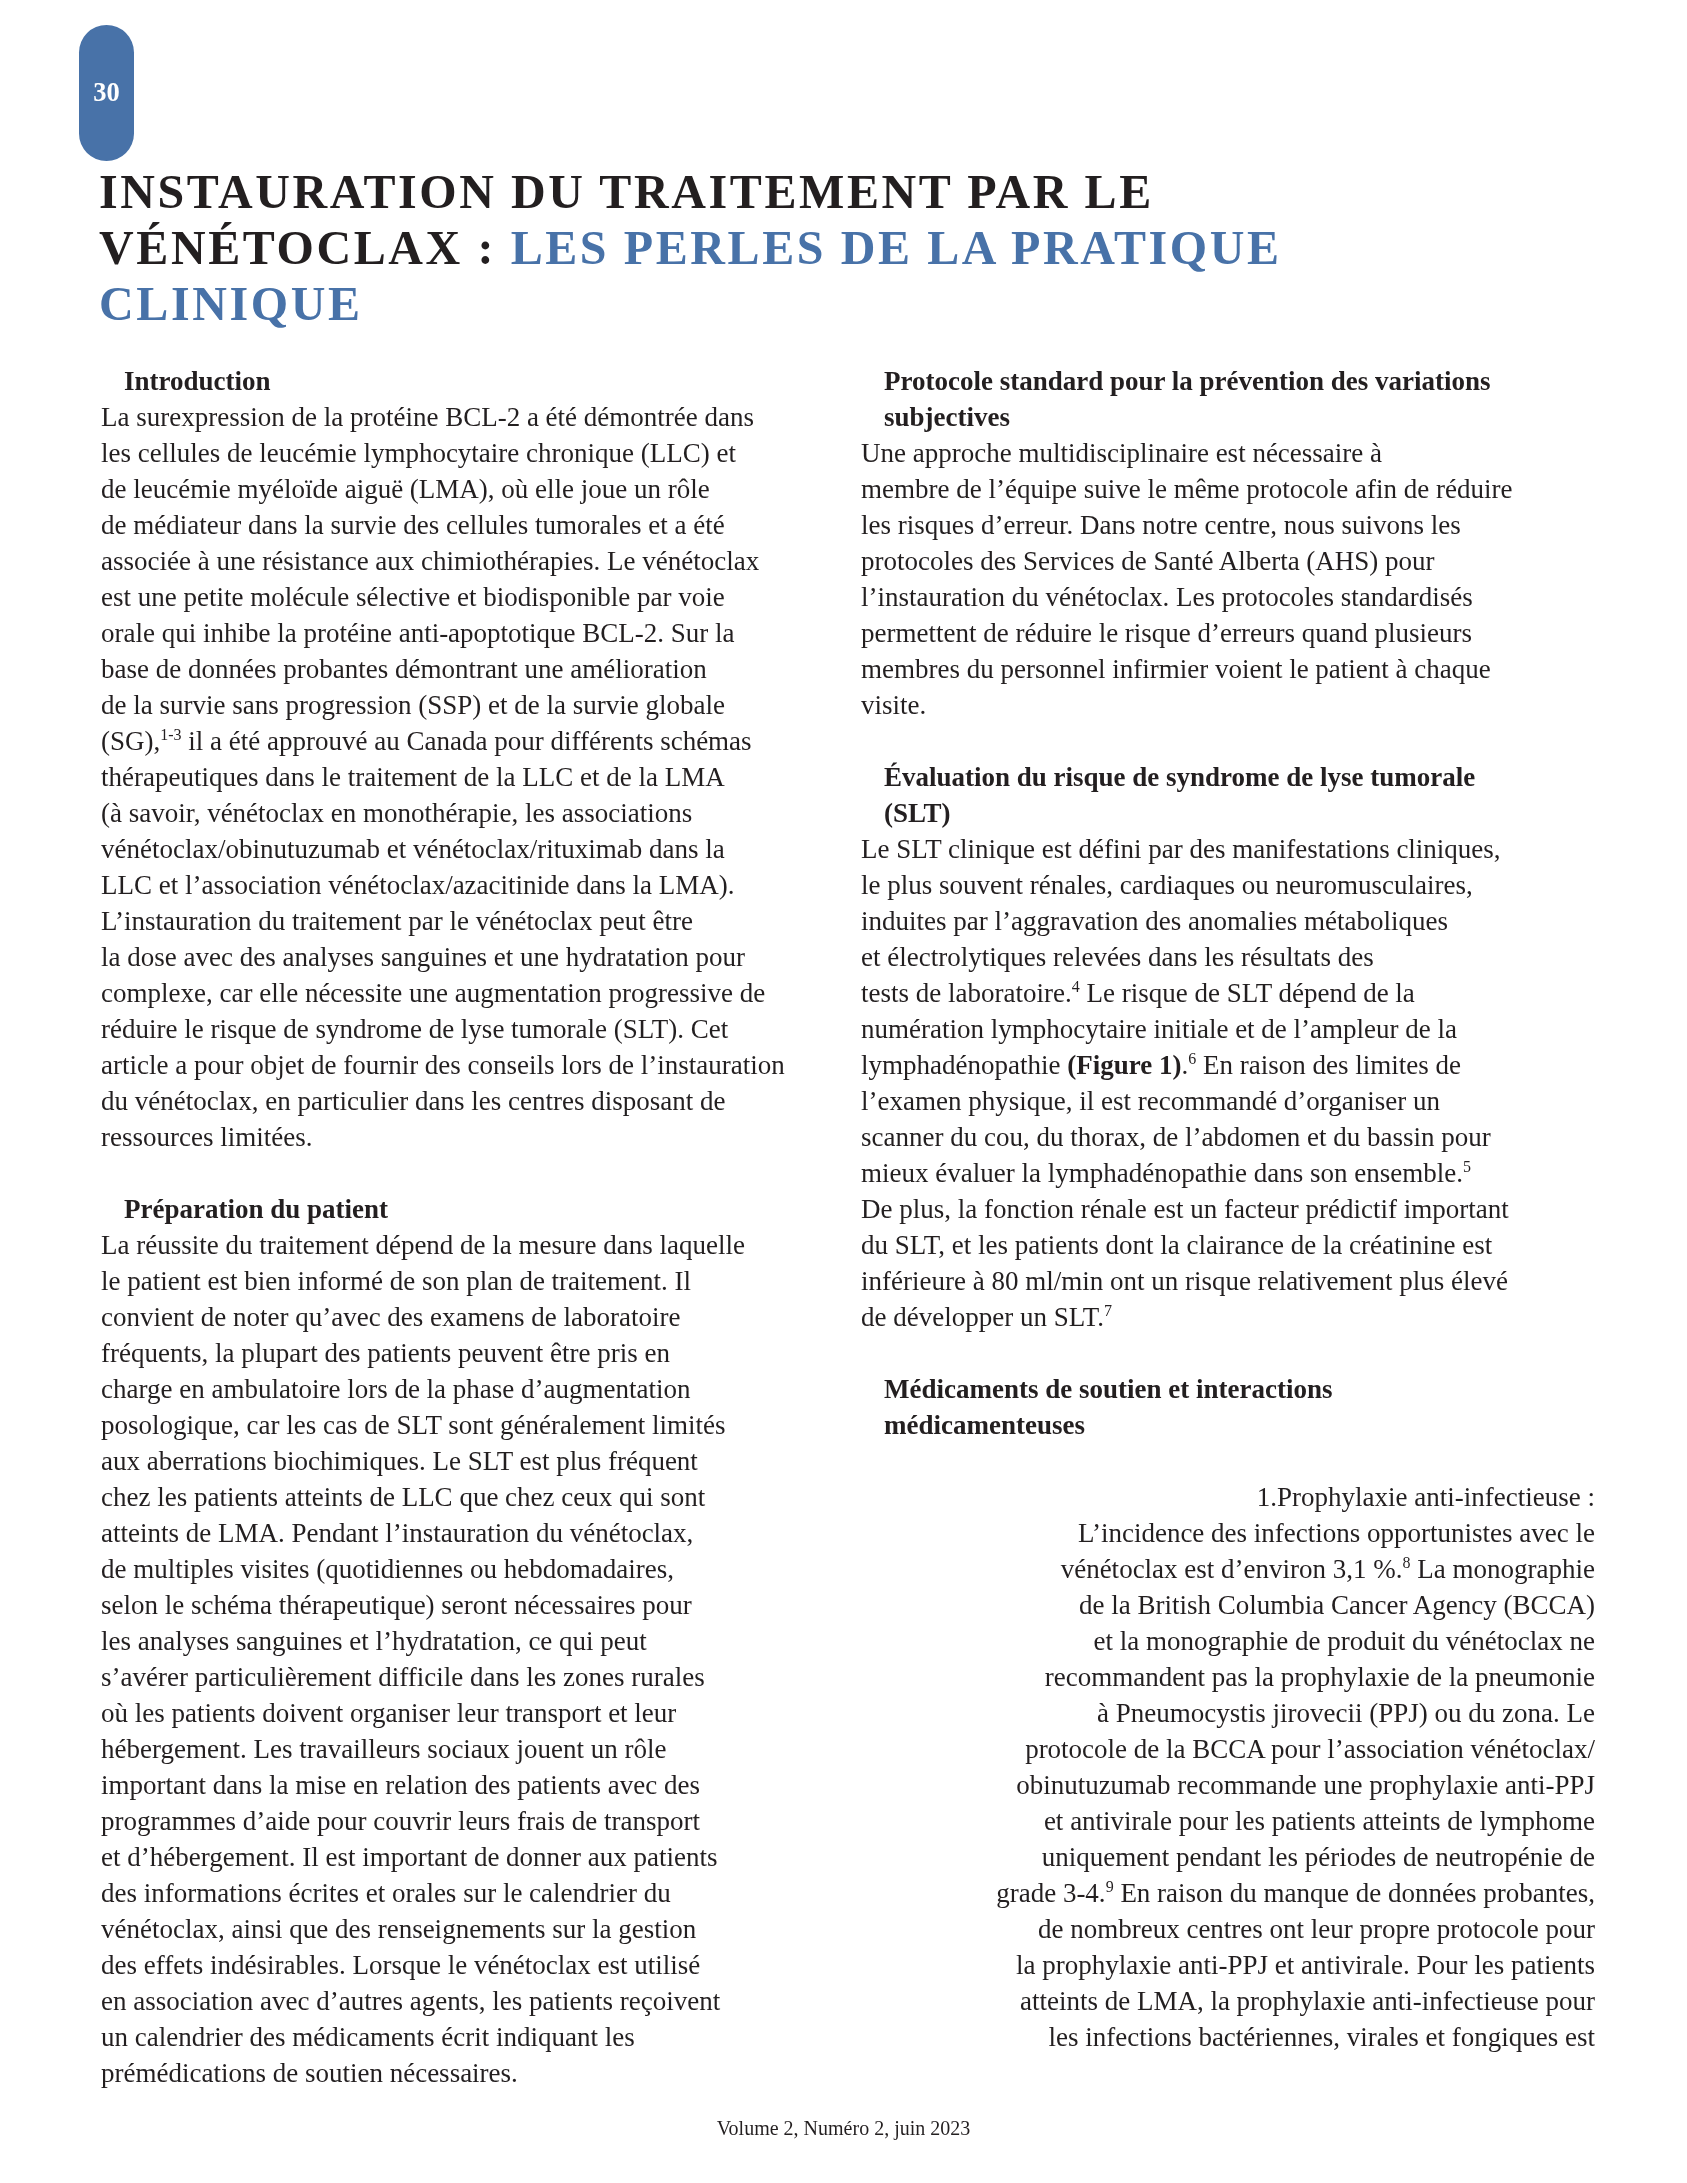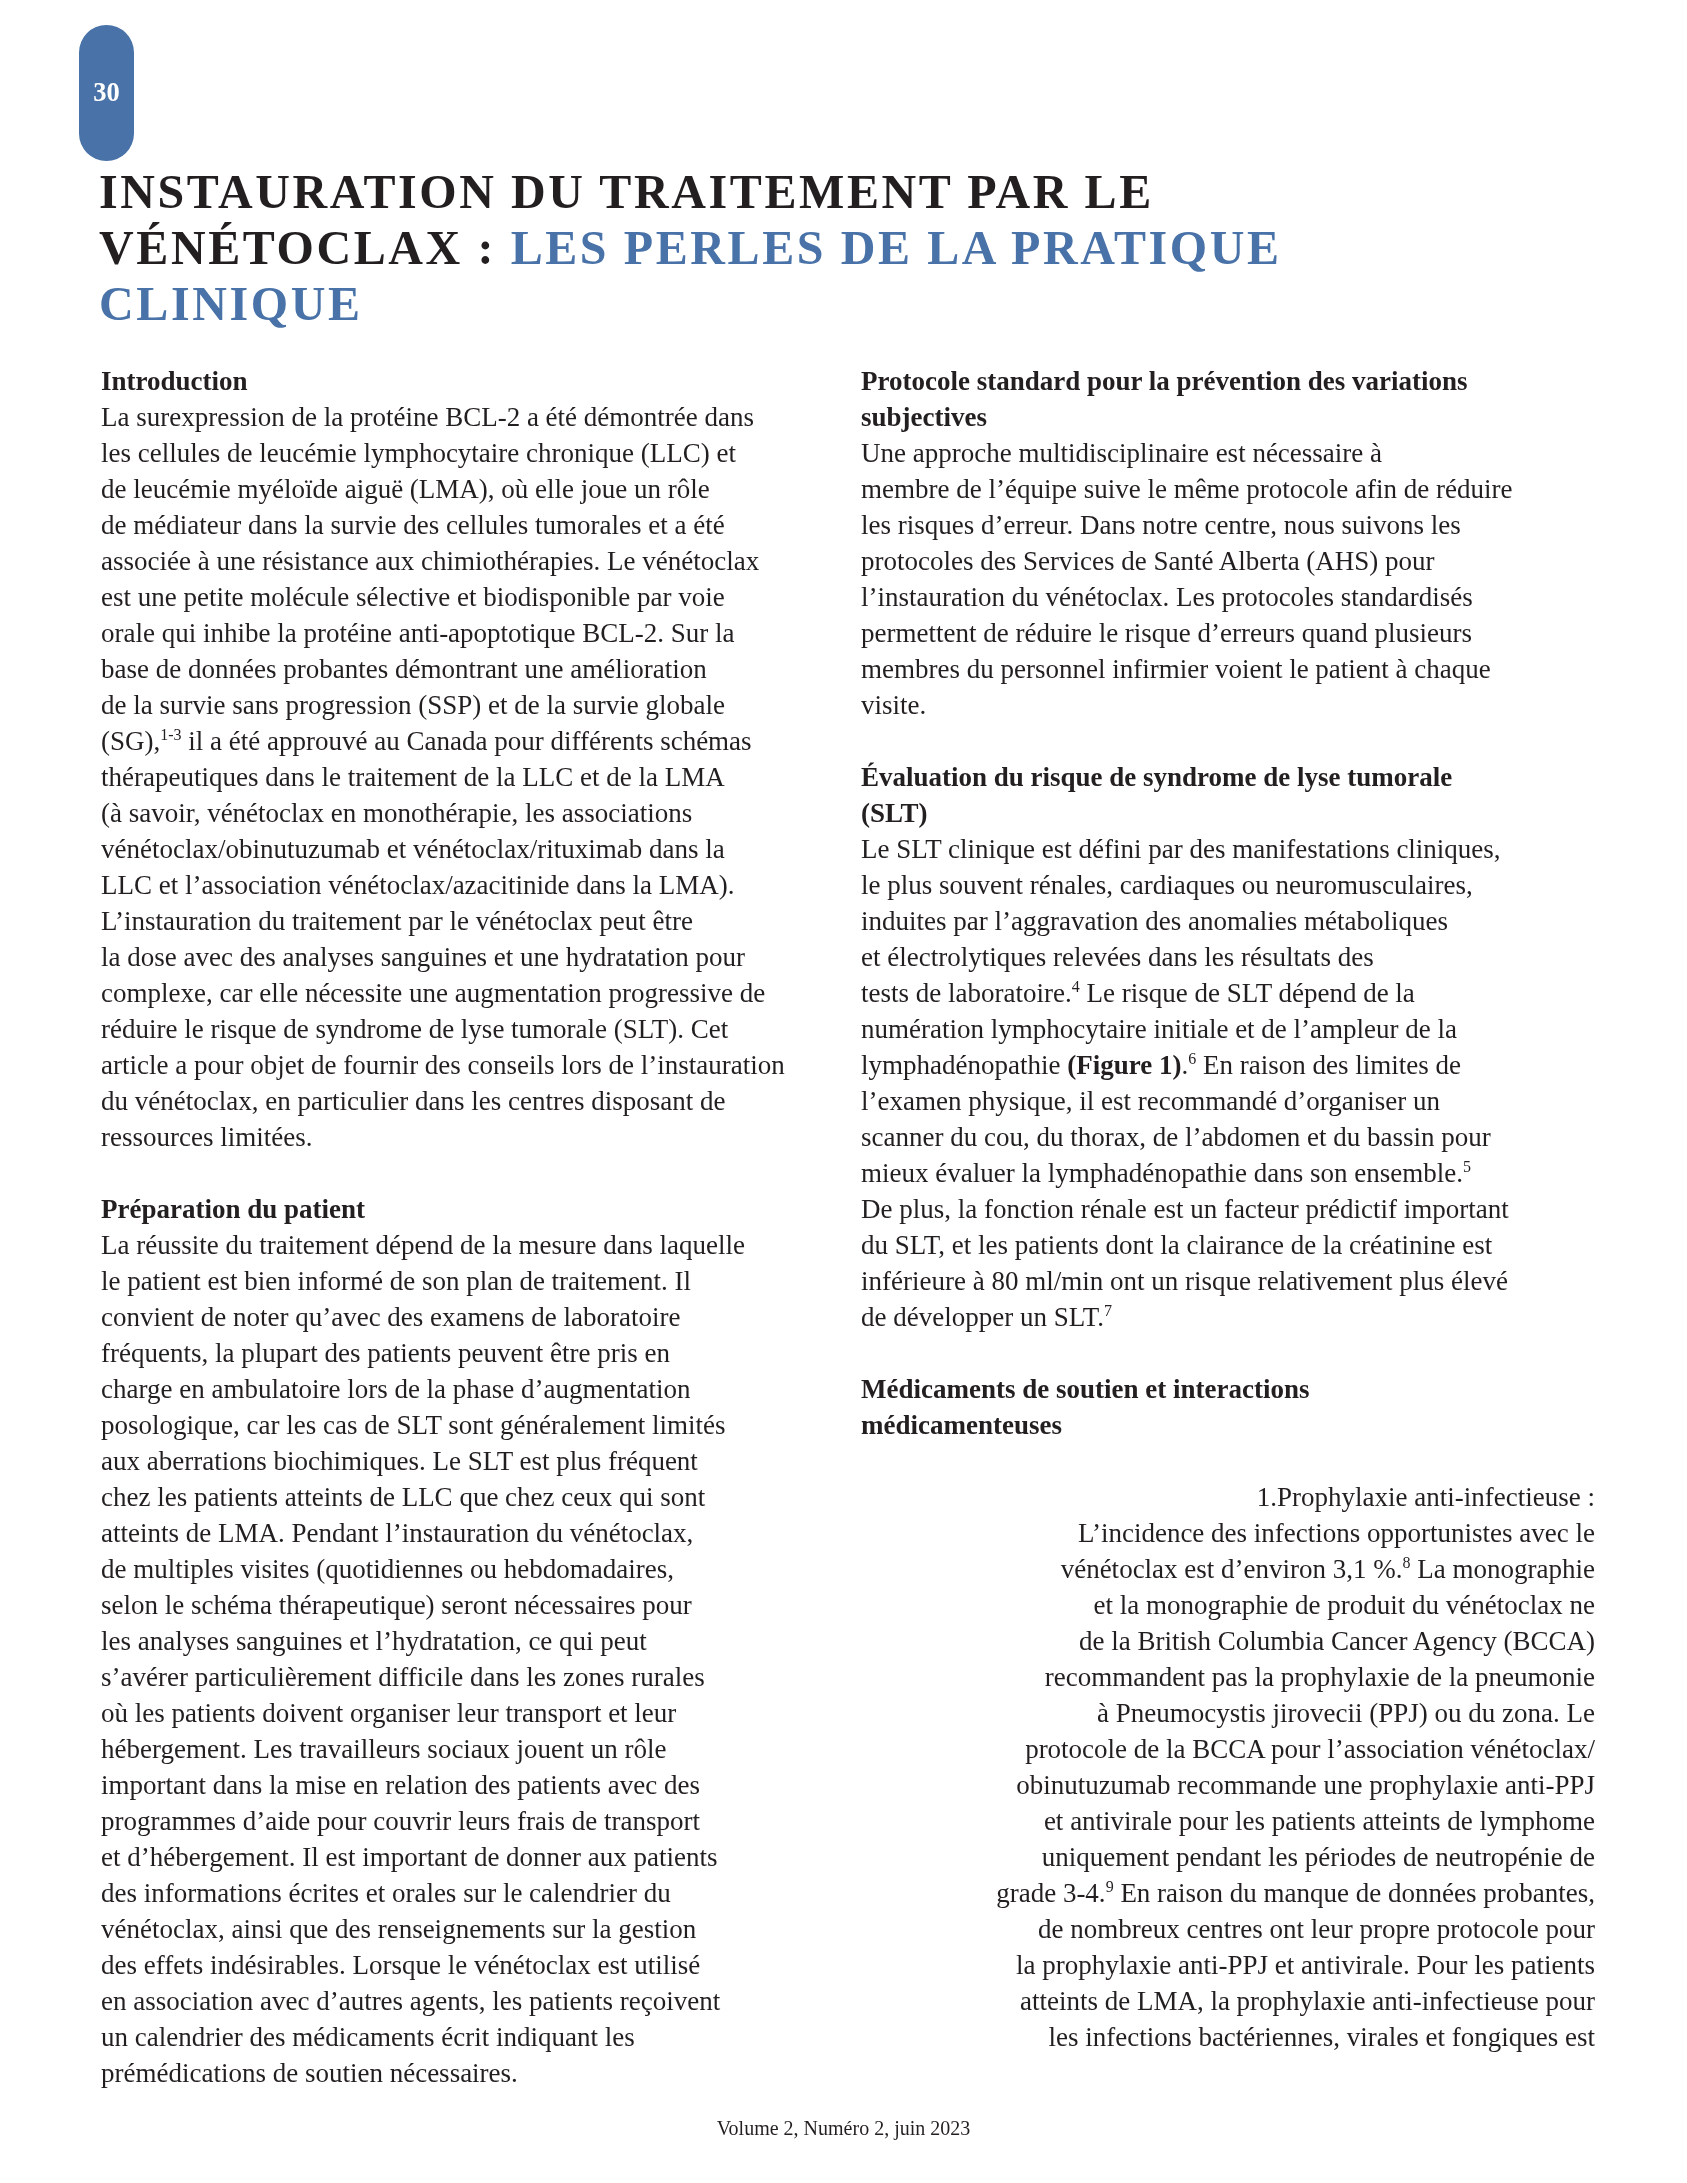--- a/index.html
+++ b/index.html
@@ -26,21 +26,21 @@
   .title .accent { color: #4872a8; }
   .title .line { display: block; white-space: nowrap; }
 
   .col {
     position: absolute; top: 363px;
     font-size: 27px; line-height: 36px;
   }
   .col-left { left: 101px; width: 734px; }
   .col-right { left: 861px; width: 734px; }
   .col .line { display: block; white-space: nowrap; height: 36px; }
-  .col .heading { font-weight: bold; }
+  .col .heading { font-weight: bold; margin-left: 23px; }
   .col .blank { display: block; height: 36px; }
   sup { font-size: 16px; line-height: 0; vertical-align: 10px; }
   .col .list-item { padding-left: 50px; text-align: right; }
   .list-marker { display: inline-block; width: 48px; }
   .bold-inline { font-weight: bold; }
 
   .footer {
     position: absolute; top: 2116px; left: 0; width: 1687px; text-align: center;
     font-size: 20px; line-height: 24px; color: #231f20;
   }
@@ -137,22 +137,22 @@
     <span class="line">inférieure à 80 ml/min ont un risque relativement plus élevé</span>
     <span class="line"><span>de développer un SLT.</span><sup>7</sup><span></span></span>
     <span class="blank"></span>
     <span class="line heading">Médicaments de soutien et interactions</span>
     <span class="line heading">médicamenteuses</span>
     <span class="blank"></span>
     <div class="list-item">
       <span class="line"><span class="list-marker">1.</span><span>Prophylaxie anti-infectieuse :</span></span>
       <span class="line">L’incidence des infections opportunistes avec le</span>
       <span class="line"><span>vénétoclax est d’environ 3,1 %.</span><sup>8</sup><span> La monographie</span></span>
+      <span class="line">de la British Columbia Cancer Agency (BCCA)</span>
       <span class="line">et la monographie de produit du vénétoclax ne</span>
-      <span class="line">de la British Columbia Cancer Agency (BCCA)</span>
       <span class="line">recommandent pas la prophylaxie de la pneumonie</span>
       <span class="line">à Pneumocystis jirovecii (PPJ) ou du zona. Le</span>
       <span class="line">protocole de la BCCA pour l’association vénétoclax/</span>
       <span class="line">obinutuzumab recommande une prophylaxie anti-PPJ</span>
       <span class="line">et antivirale pour les patients atteints de lymphome</span>
       <span class="line">uniquement pendant les périodes de neutropénie de</span>
       <span class="line"><span>grade 3-4.</span><sup>9</sup><span> En raison du manque de données probantes,</span></span>
       <span class="line">de nombreux centres ont leur propre protocole pour</span>
       <span class="line">la prophylaxie anti-PPJ et antivirale. Pour les patients</span>
       <span class="line">atteints de LMA, la prophylaxie anti-infectieuse pour</span>

